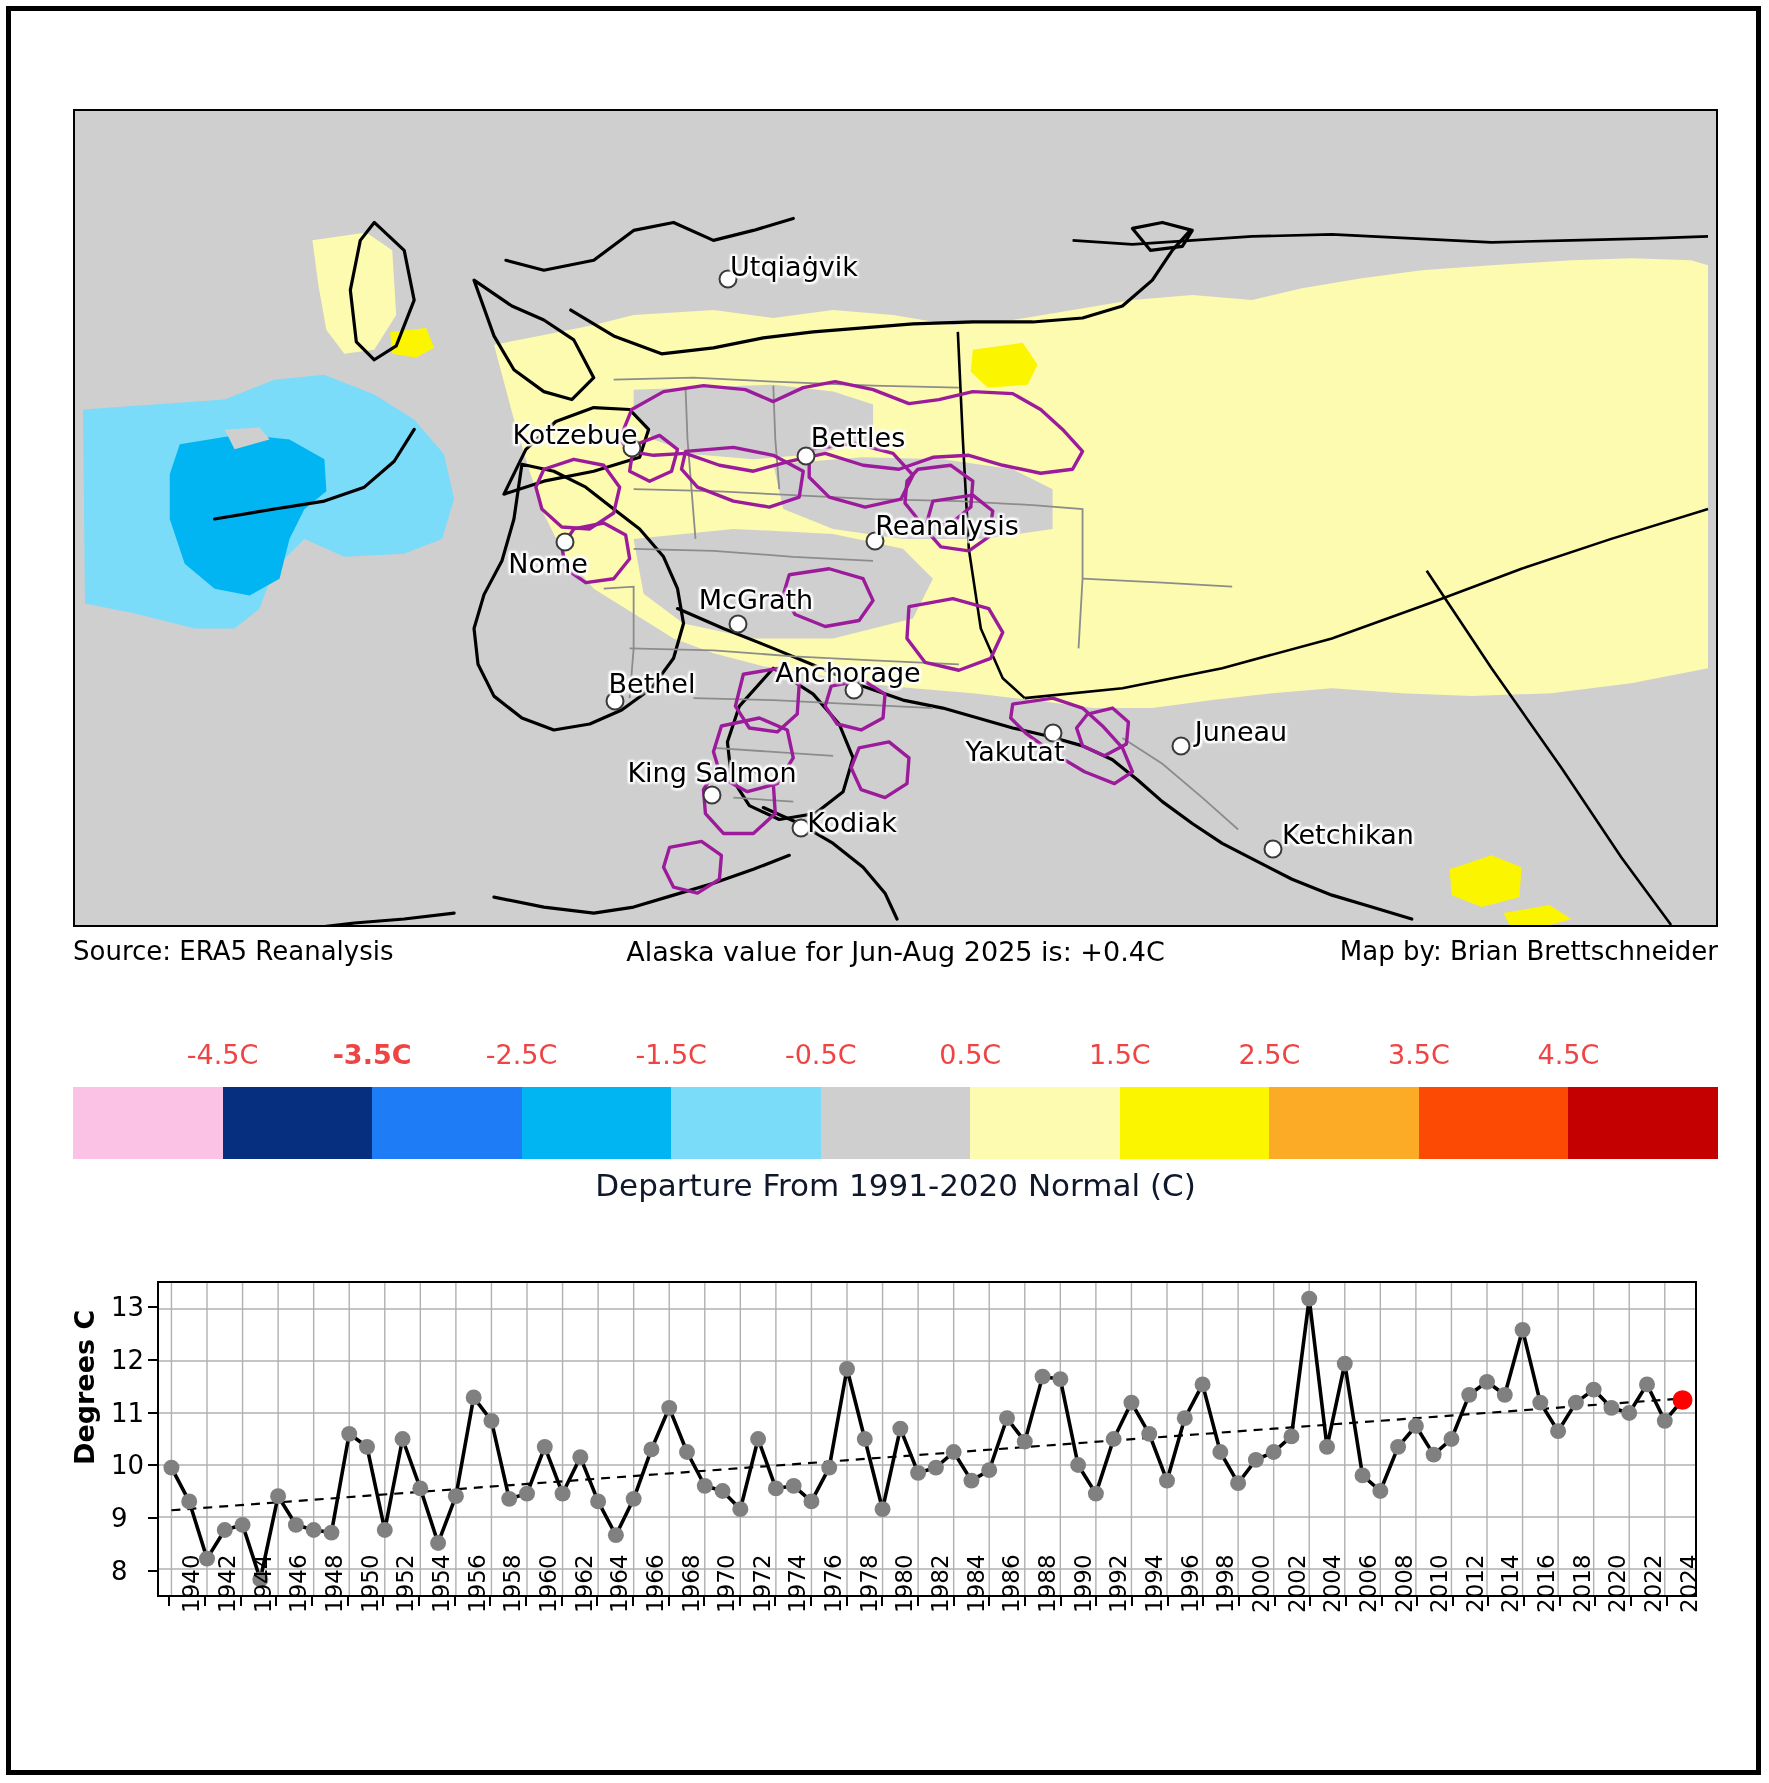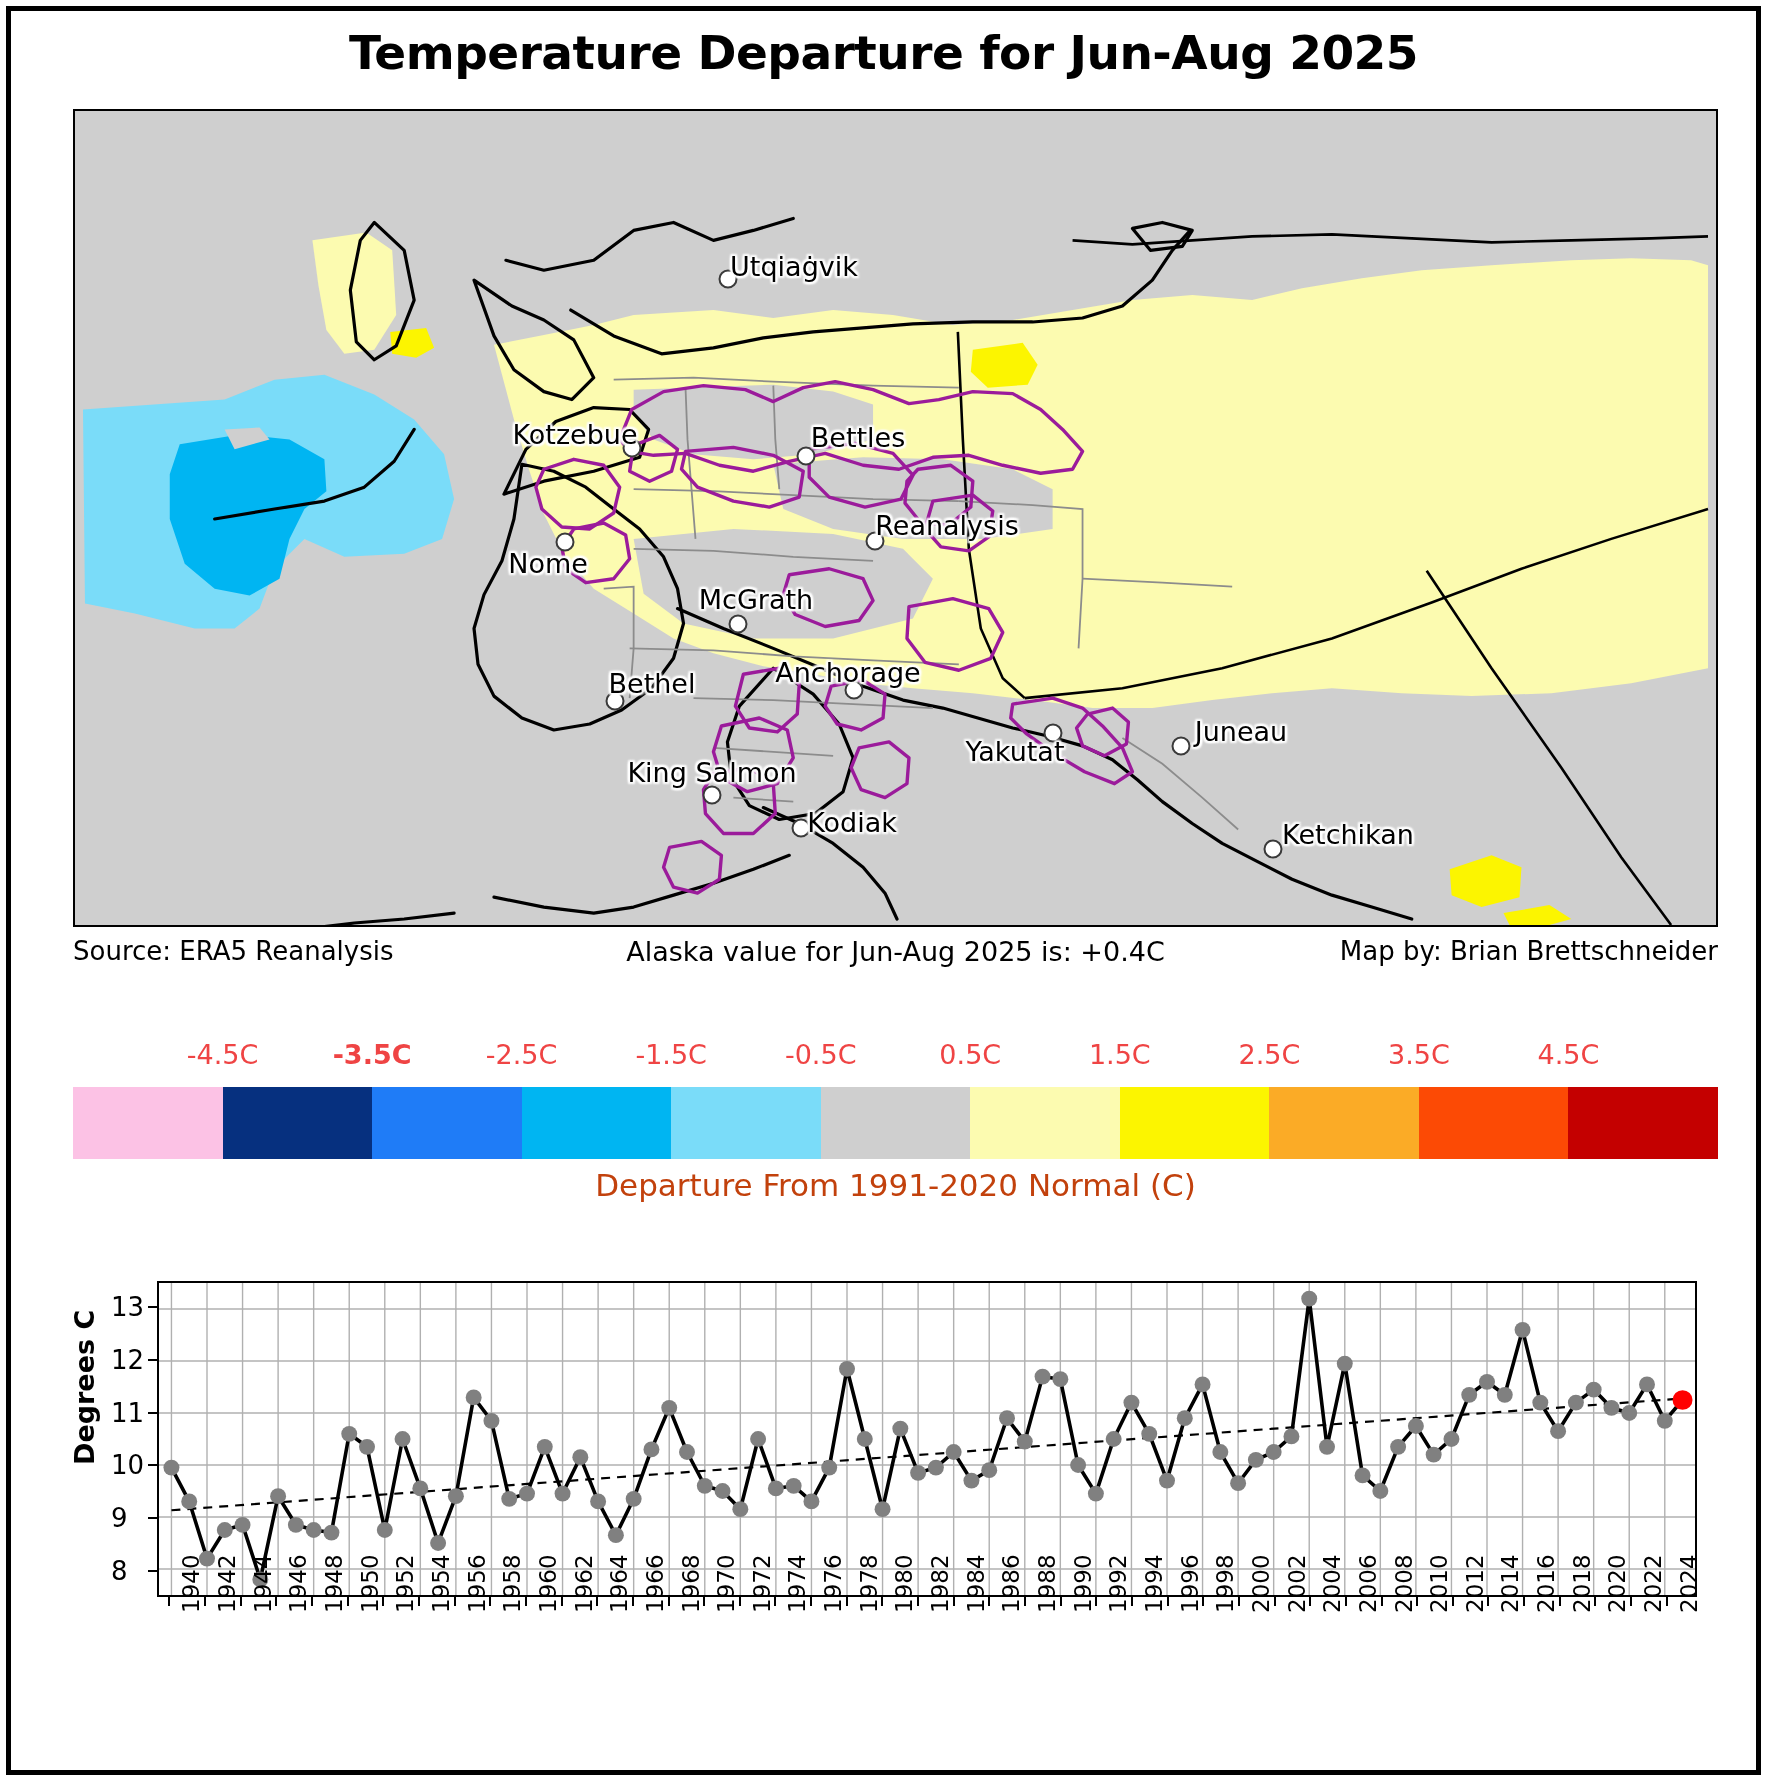--- a/index.html
+++ b/index.html
@@ -50,21 +50,21 @@
   .cbar-tick{
     position:absolute;top:0;font-size:27px;color:#ef4444;
     transform:translateX(-50%);white-space:nowrap;
   }
   .cbar{
     position:absolute;left:0;top:48px;width:100%;height:72px;display:flex;
   }
   .cbar span{flex:1 1 0;height:100%;display:block;}
   .cbar-caption{
     position:absolute;left:0;top:128px;width:100%;text-align:center;
-    font-size:31px;color:#c2410c;
+    font-size:31px;color:#0f172a;
   }
   
   .ts-zone{position:absolute;left:62px;top:1258px;width:1645px;height:490px;}
   .ts-ylabel{
     position:absolute;left:-4px;top:196px;font-size:27px;font-weight:bold;
     color:#000;transform:rotate(-90deg);transform-origin:left top;
     white-space:nowrap;
   }
   .ts-plot{
     position:absolute;left:84px;top:12px;width:1540px;height:316px;
@@ -81,21 +81,20 @@
     transform-origin:left top;transform:rotate(-90deg);
     white-space:nowrap;
   }
   .xtickmark{position:absolute;width:2px;height:9px;background:#000;}
 </style>
 </head>
 <body>
 
 <div class="frame">
 
-  <div class="title">Temperature Departure for Jun-Aug 2025</div>
 
   <div class="map-wrap">
     <svg class="map-svg" viewBox="0 0 1645 818" preserveAspectRatio="none">
       <rect x="0" y="0" width="1645" height="818" fill="#cfcfcf"></rect>
 
       <path d="M8 300 L150 290 L200 270 L250 265 L300 285 L340 310 L370 345 L380 390 L368 430
                L330 445 L270 448 L230 430 L200 460 L185 500 L160 520 L120 520 L60 505 L10 495 Z" fill="#7adcf9"></path>
       <path d="M105 335 L165 325 L215 330 L250 350 L252 382 L230 400 L215 430 L205 470
                L175 487 L140 480 L110 455 L95 410 L95 365 Z" fill="#00b5f2"></path>
       <path d="M150 320 L185 318 L195 330 L160 340 Z" fill="#cfcfcf"></path>

